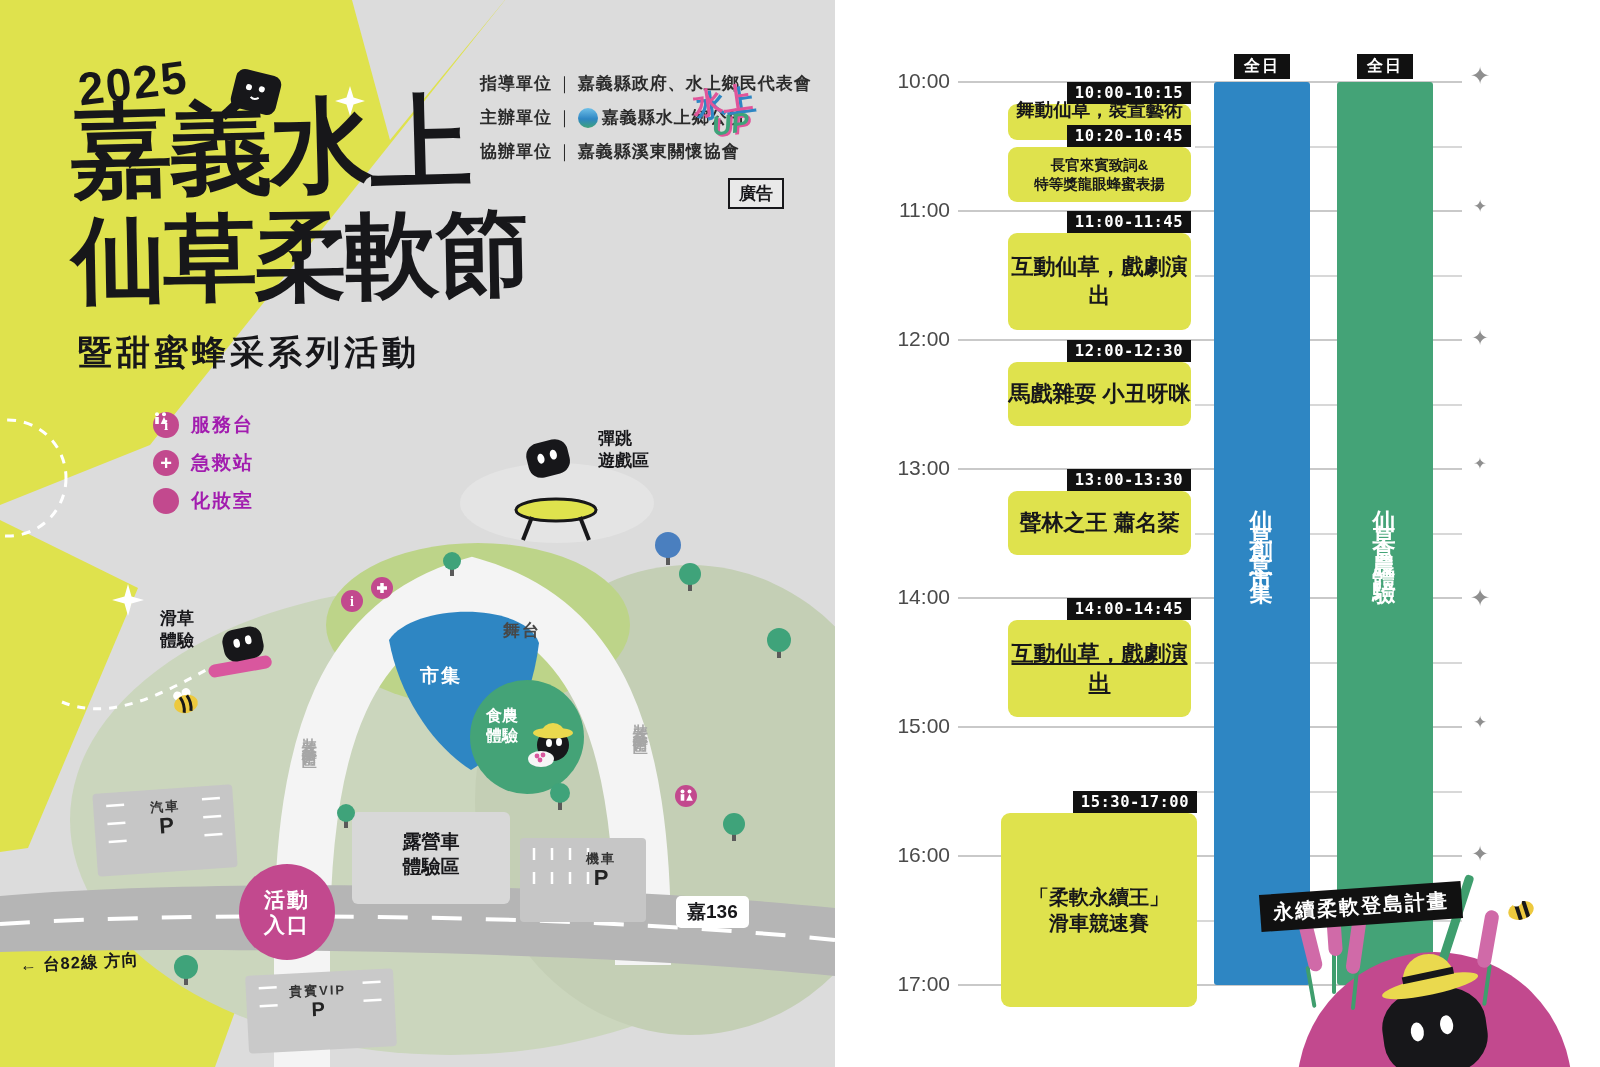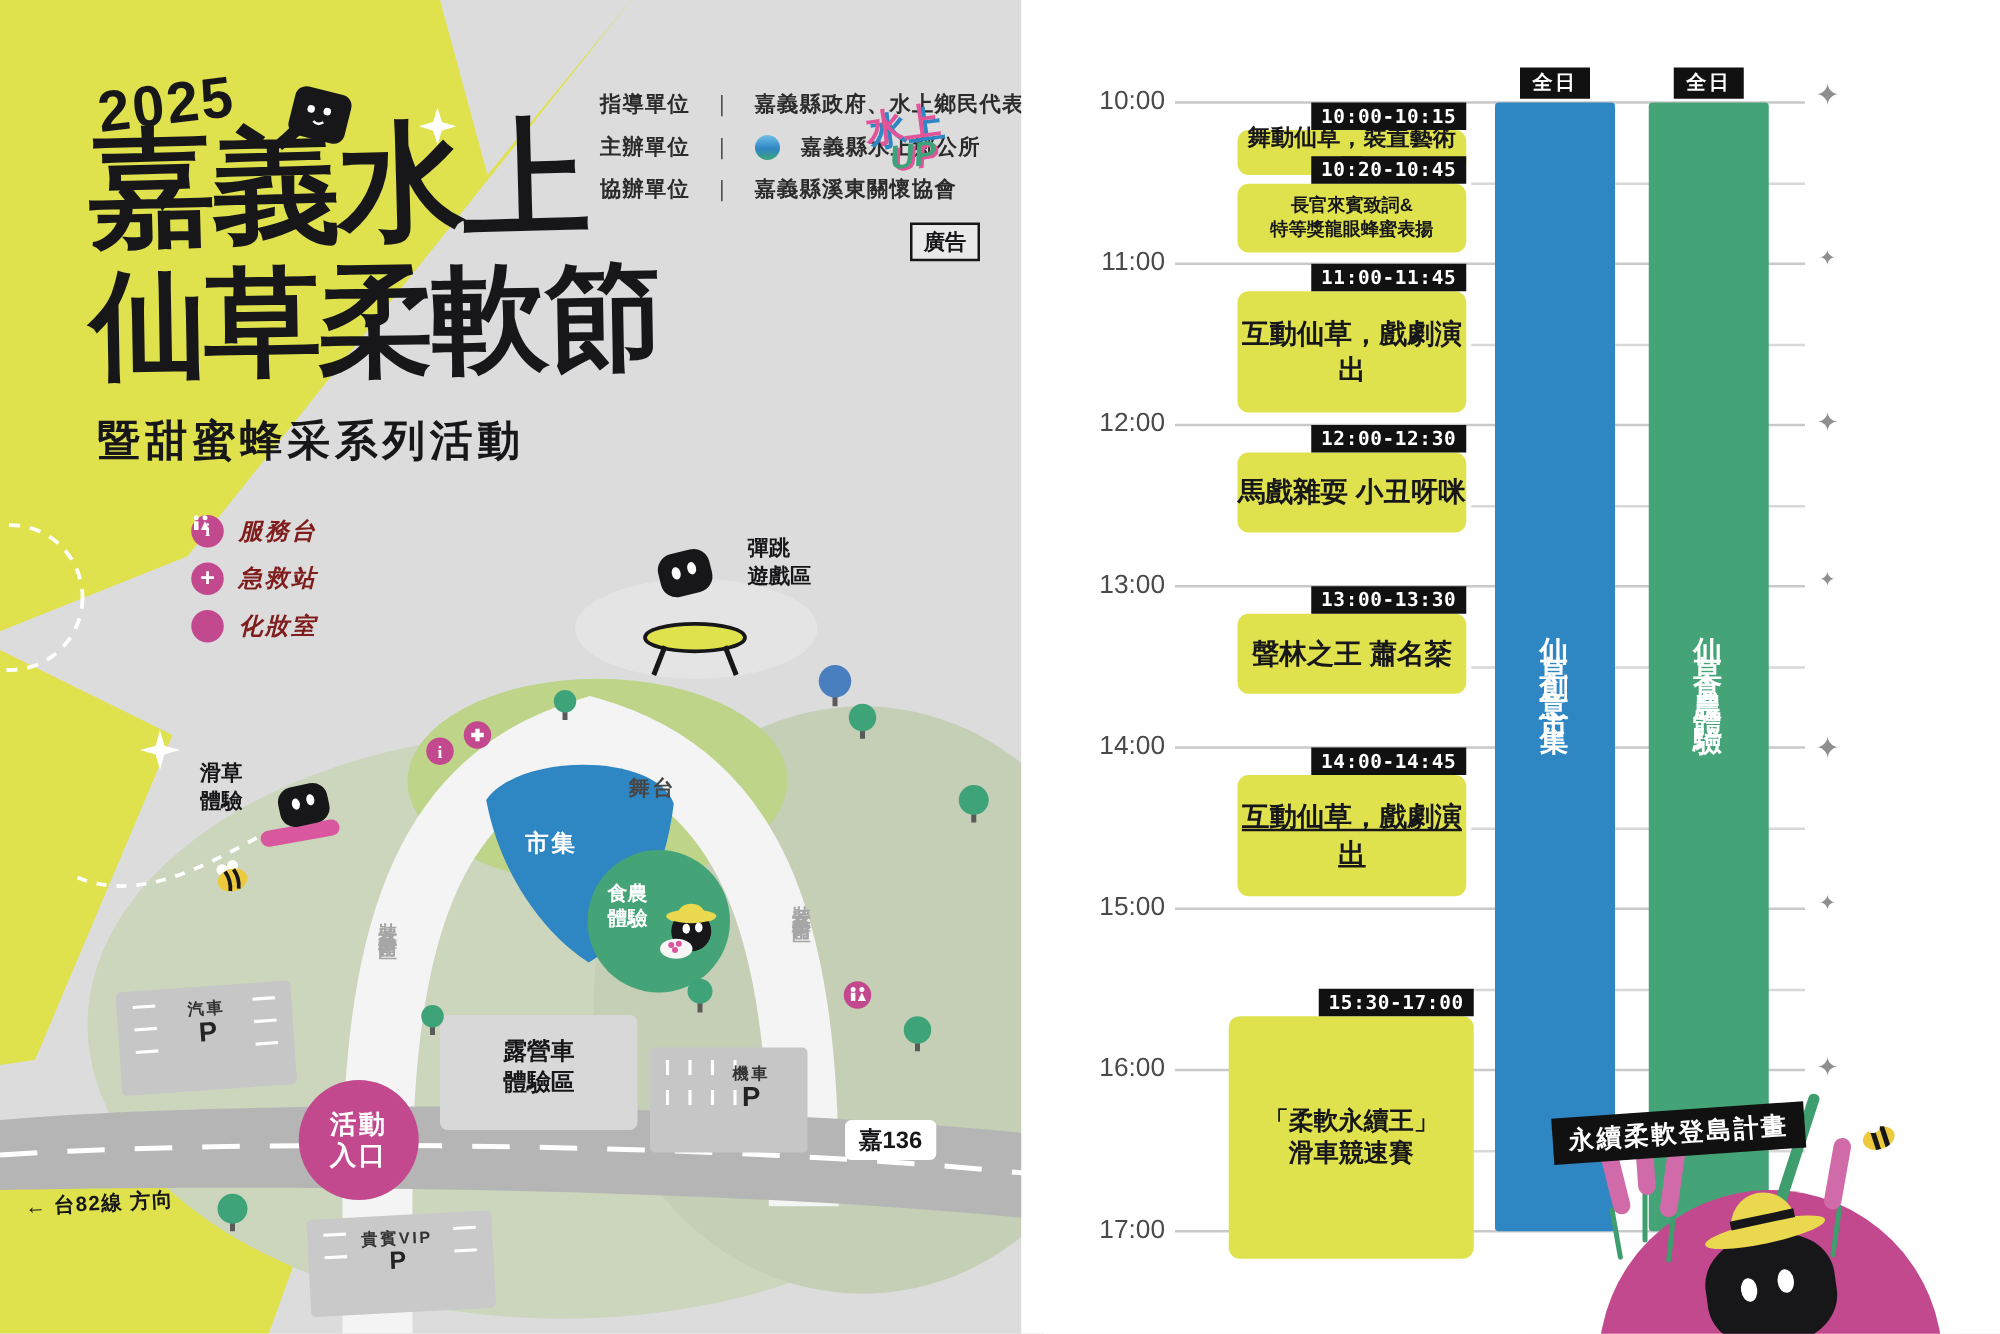--- a/index.html
+++ b/index.html
@@ -11,36 +11,36 @@
 
   
   .panel-left { position:absolute; left:0; top:0; width:835px; height:1067px; overflow:hidden; background:#dcdcdc; }
   .panel-left svg { position:absolute; left:0; top:0; }
 
   .year { left:78px; top:56px; font-size:46px; font-weight:900; transform:rotate(-7deg); letter-spacing:2px; }
   .title1 { left:70px; top:94px; font-size:102px; font-weight:900; letter-spacing:-2px; transform:rotate(-1.5deg); line-height:1.05; }
   .title2 { left:72px; top:208px; font-size:94px; font-weight:900; letter-spacing:-3px; transform:rotate(-1deg); line-height:1.05; }
   .subtitle { left:78px; top:330px; font-size:34px; font-weight:900; letter-spacing:4px; }
 
-  .org-row { position:absolute; left:480px; display:flex; align-items:center; gap:17px;
+  .org-row { position:absolute; left:480px; display:flex; align-items:center; gap:4px;
              font-size:17px; font-weight:700; color:#2b2b2b; letter-spacing:1px; white-space:nowrap; }
   .org-sep { font-weight:400; color:#2b2b2b; }
   .org-logo { display:inline-block; width:20px; height:20px; border-radius:50%;
               background:linear-gradient(180deg,#6fc0e8 0%,#2e86c3 55%,#3fa37a 100%); }
   .ad-box { left:728px; top:178px; border:2px solid #17171a; padding:2px 9px; font-size:17px; font-weight:700; background:#e9e9e9; }
 
   .logo-up { left:694px; top:86px; transform:rotate(-8deg); line-height:1; }
   .logo-top { font-size:30px; font-weight:900; color:#e0559a; text-shadow:3px 3px 0 #2e86c3; }
   .logo-bottom { font-size:27px; font-weight:900; font-style:italic; color:#3fa37a; margin:-4px 0 0 16px; text-shadow:2px 2px 0 #e0559a; }
 
   .legend { left:153px; top:412px; }
   .legend-row { display:flex; align-items:center; gap:12px; margin-bottom:12px; }
   .legend-icon { width:26px; height:26px; border-radius:50%; background:#c2498e; color:#fff;
                  display:flex; align-items:center; justify-content:center; font-weight:900; font-size:15px; }
-  .legend-label { color:#7f1d1d; font-size:19px; font-weight:800; letter-spacing:2px;font-style:italic; }
+  .legend-label { color:#a21caf; font-size:19px; font-weight:800; letter-spacing:2px; }
 
   .mlabel { position:absolute; font-weight:800; color:#17171a; line-height:1.28; }
   .lab-tramp { left:598px; top:428px; font-size:17px; }
   .lab-slide { left:160px; top:608px; font-size:17px; }
   .lab-stage { left:503px; top:620px; font-size:17px; color:#474747; letter-spacing:2px; }
   .lab-market { left:420px; top:664px; font-size:19px; color:#fff; letter-spacing:2px; }
   .lab-food { left:486px; top:706px; font-size:16px; color:#fff; text-align:center; }
   .lab-art { writing-mode:vertical-rl; font-size:15px; font-weight:700; color:#a6a6a6; letter-spacing:4px; }
   .lab-art-l { left:300px; top:726px; }
   .lab-art-r { left:631px; top:712px; }
@@ -52,21 +52,21 @@
   .lab-vip { left:262px; top:984px; width:112px; transform:rotate(-2deg); }
   .lab-camper { left:356px; top:830px; width:150px; font-size:19px; font-weight:800; text-align:center; position:absolute; line-height:1.3; }
   .entrance { left:239px; top:864px; width:96px; height:96px; border-radius:50%; background:#c2498e;
               color:#fff; display:flex; align-items:center; justify-content:center; text-align:center;
               font-size:21px; font-weight:900; letter-spacing:2px; line-height:1.2; }
   .road-pill { left:676px; top:896px; background:#fff; border-radius:5px; padding:3px 11px;
                font-size:19px; font-weight:900; }
   .lab-dir { left:20px; top:952px; font-size:16.5px; font-weight:800; transform:rotate(-3deg); letter-spacing:1px; }
 
   
-  .panel-right { position:absolute; left:817px; top:0; width:612px; height:1067px; background:#fff; }
+  .panel-right { position:absolute; left:835px; top:0; width:612px; height:1067px; background:#fff; }
   .hline { position:absolute; left:123px; width:504px; height:2px; background:#c9c9c9; }
   .tick  { position:absolute; left:360px; width:267px; height:2px; background:#d8d8d8; }
   .time  { position:absolute; left:20px; width:95px; text-align:right; font-size:21px; color:#4a4a4a; }
 
   .bar { position:absolute; top:82px; height:903px; width:96px; border-radius:3px; }
   .bar-blue  { left:379px; background:#2e86c3; }
   .bar-green { left:502px; background:#44a377; }
   .bar-tag { position:absolute; bottom:calc(100% + 3px); left:50%; transform:translateX(-50%);
              background:#111; color:#fff; font-size:16px; font-weight:800; padding:2px 10px; letter-spacing:2px; white-space:nowrap; }
   .bar-title { position:absolute; top:50%; left:50%; transform:translate(-50%,-50%);

